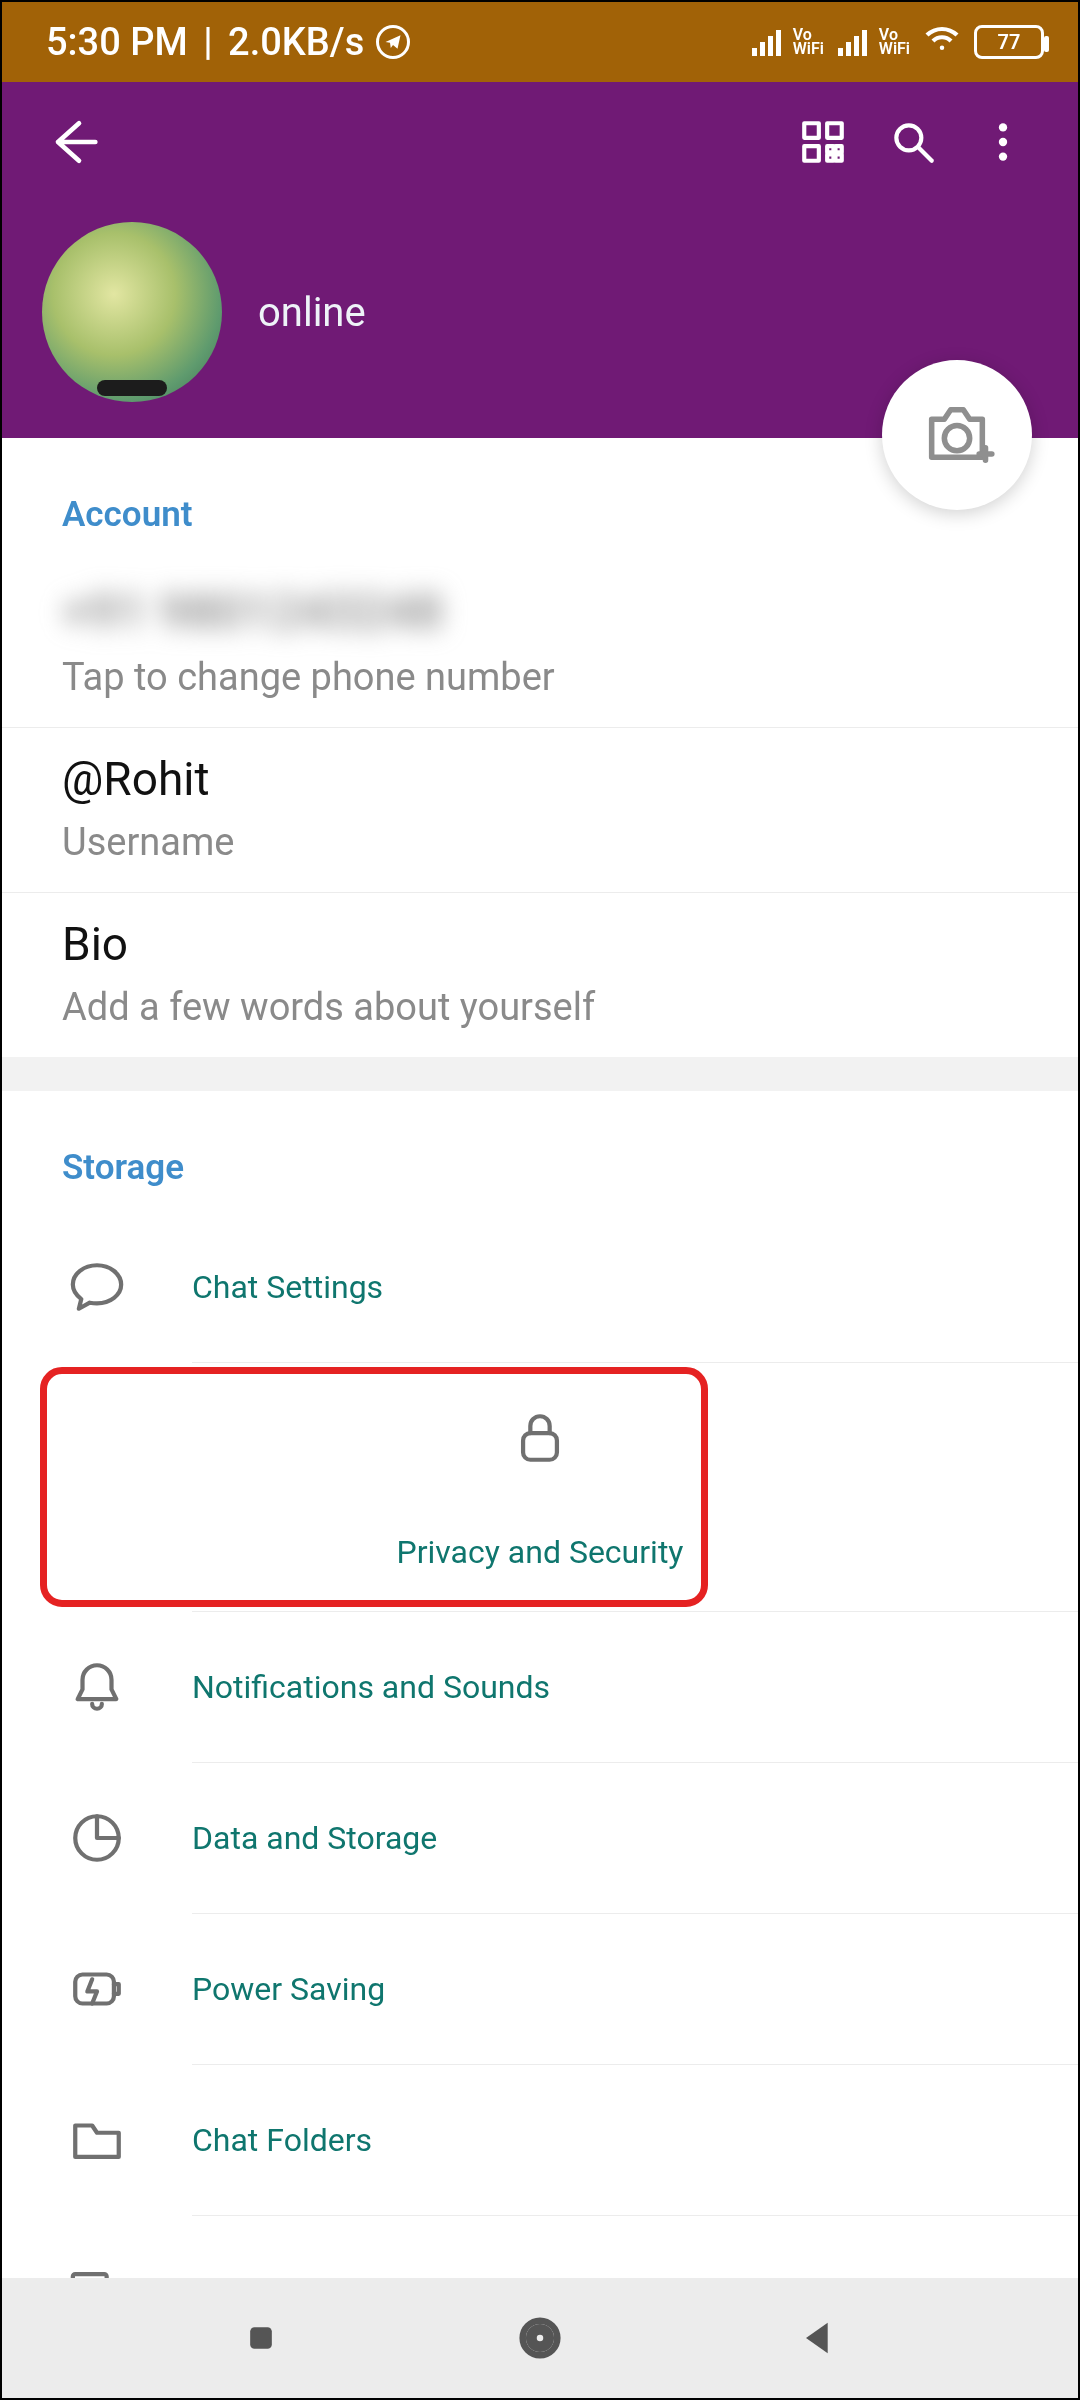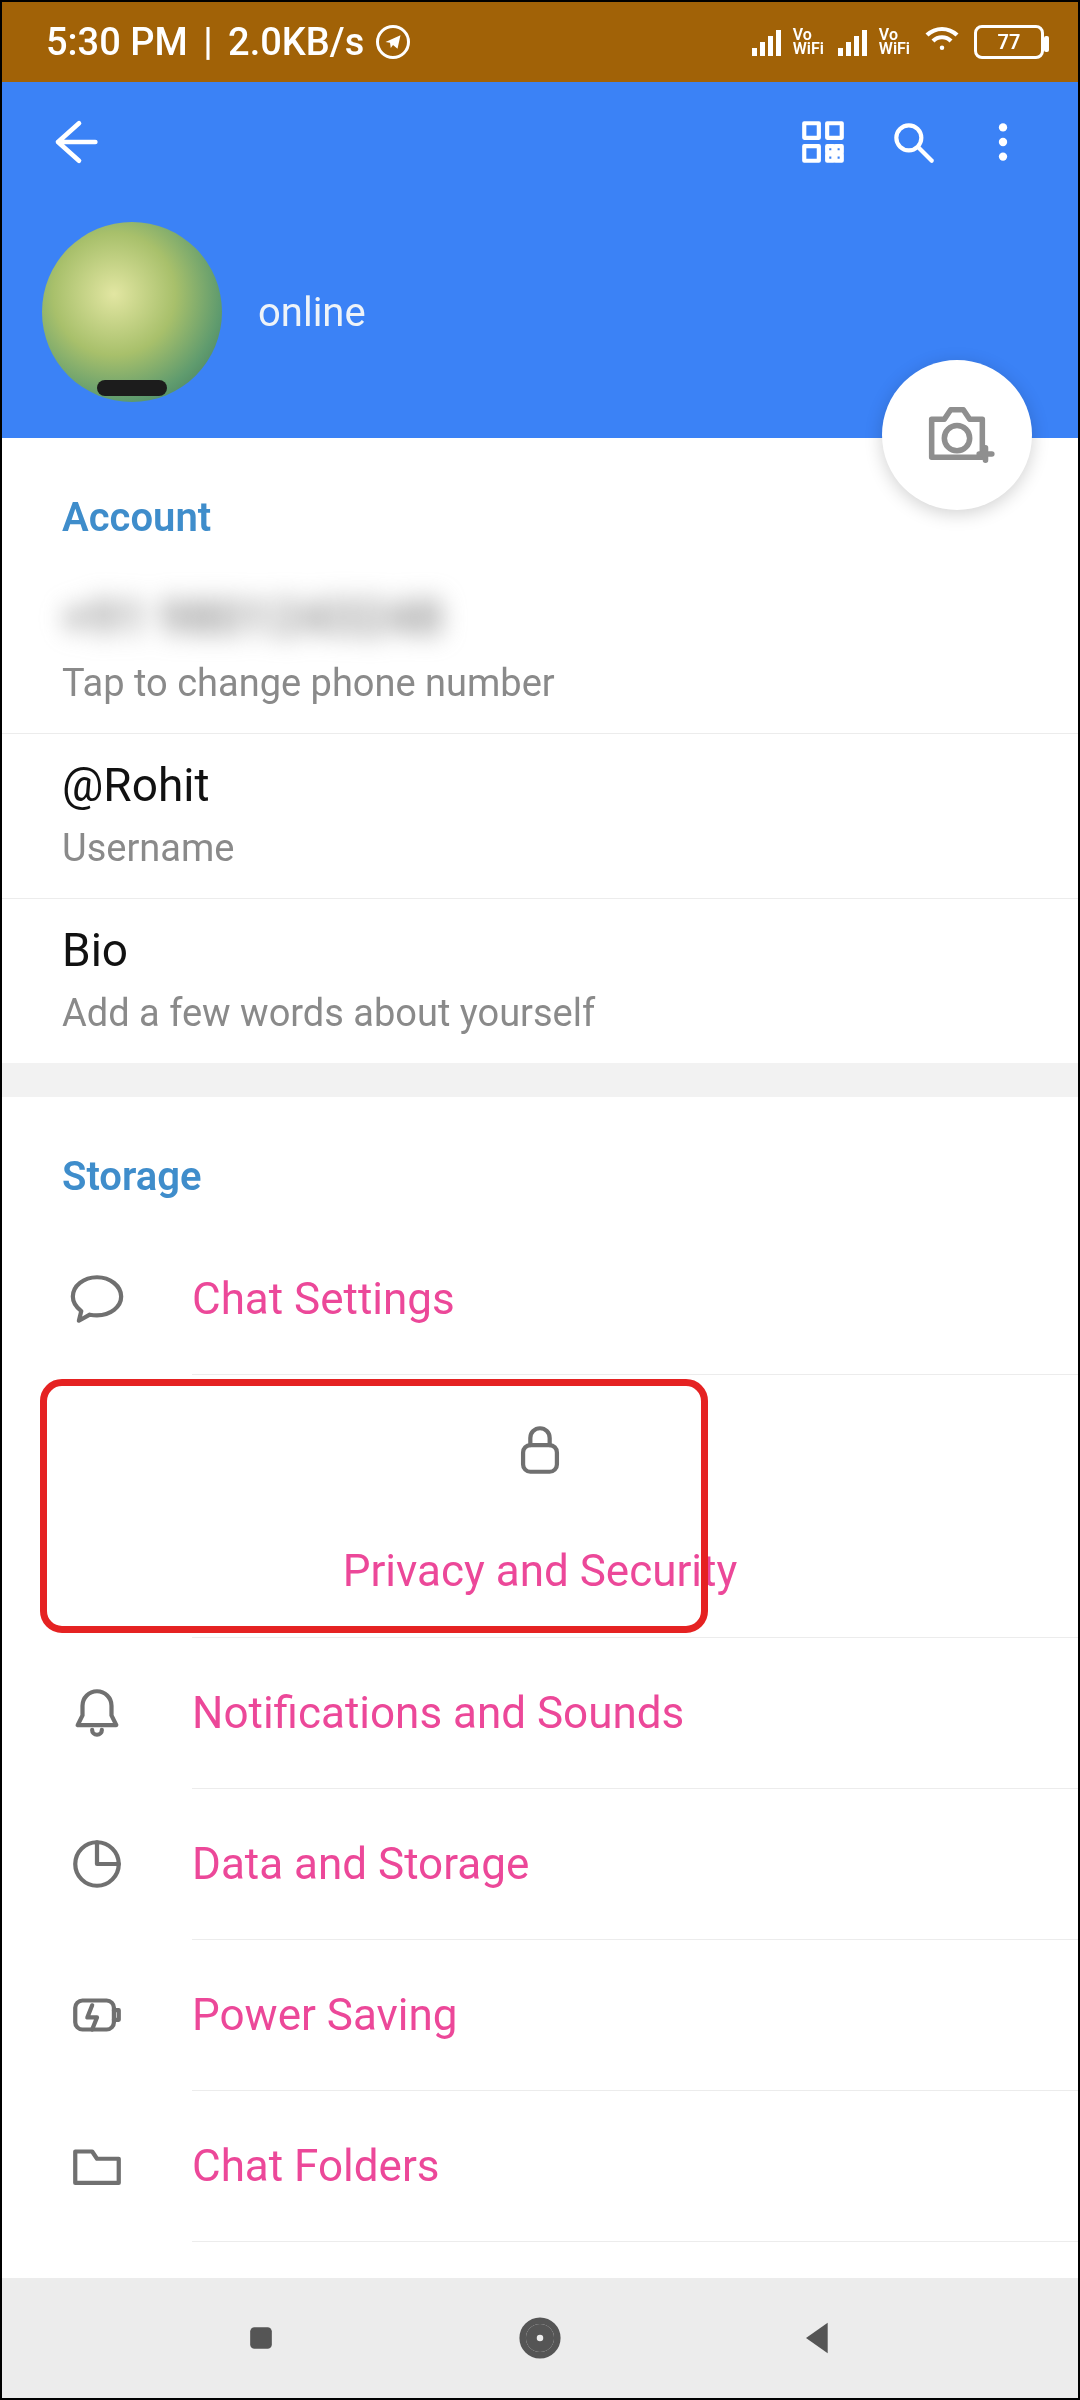--- a/index.html
+++ b/index.html
@@ -36,21 +36,21 @@
     position: relative; display: flex; align-items: center; justify-content: center;
     font-size: 20px; font-weight: 600;
   }
   .battery::after {
     content: ""; position: absolute; right: -8px; top: 8px;
     width: 5px; height: 16px; background: #fff; border-radius: 2px;
   }
 
   
   .header {
-    background: #3b82f6;
+    background: #701a75;
     color: #fff;
     position: relative;
     padding-bottom: 36px;
   }
   .toolbar {
     height: 120px; display: flex; align-items: center; padding: 0 30px;
   }
   .back-btn { width: 80px; height: 80px; display:flex; align-items:center; justify-content:center; }
   .back-btn svg { width: 56px; height: 56px; stroke:#fff; stroke-width:4; fill:none; stroke-linecap:round; stroke-linejoin:round; }
   .toolbar-spacer { flex: 1; }
@@ -76,42 +76,42 @@
     position: absolute; right: 46px; bottom: -72px;
     width: 150px; height: 150px; background: #fff; border-radius: 50%;
     box-shadow: 0 4px 18px rgba(0,0,0,0.18);
     display:flex; align-items:center; justify-content:center;
   }
   .camera-fab svg { width: 76px; height: 76px; stroke:#8f8f8f; fill:none; stroke-width:3.5; stroke-linecap:round; stroke-linejoin:round; }
 
   
   .content { flex: 1; overflow: hidden; background:#fff; }
   .section-header {
-    color: #3f8dcb; font-size: 40px; font-weight: 600;
+    color: #3f8dcb; font-size: 35px; font-weight: 600;
     padding: 56px 72px 24px 60px;
   }
   .account-item { padding: 24px 60px 28px 60px; border-bottom: 1px solid #ececec; }
   .account-item:last-of-type { border-bottom: none; }
   .acc-primary { font-size: 46px; color: #111; }
   .acc-primary.blurred {
     filter: blur(12px); color:#878787; font-weight:500; font-size:50px;
   }
   .acc-sub { font-size: 38px; color: #8a8a8a; margin-top: 14px; }
 
   .gap-strip { height: 34px; background: #f2f2f2; }
 
   .settings-list { }
   .set-item {
     display:flex; align-items:center; gap: 60px;
     padding: 40px 60px; min-height: 140px;
   }
   .set-divider { border-bottom:1px solid #ececec; margin-left: 190px; }
   .set-icon { width: 70px; height: 70px; display:flex; align-items:center; justify-content:center; flex-shrink:0; }
   .set-icon svg { width: 58px; height: 58px; stroke:#707070; fill:none; stroke-width:3.5; stroke-linecap:round; stroke-linejoin:round; }
-  .set-label { font-size: 44px; color: #ec4899; }
+  .set-label { font-size: 32px; color: #0f766e; }
 
   .highlight-box {
     position: relative;
     flex-direction: column;
   }
   .highlight-box::before {
     content:""; position:absolute; left:38px; right:370px; top:4px; bottom:4px;
     border: 7px solid #e52222; border-radius: 22px; pointer-events:none;
   }
 

